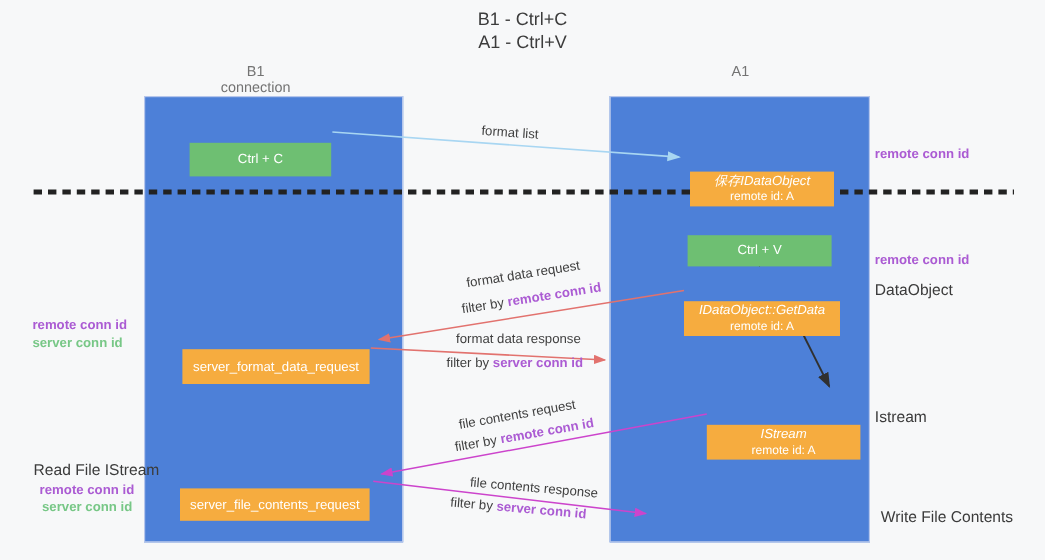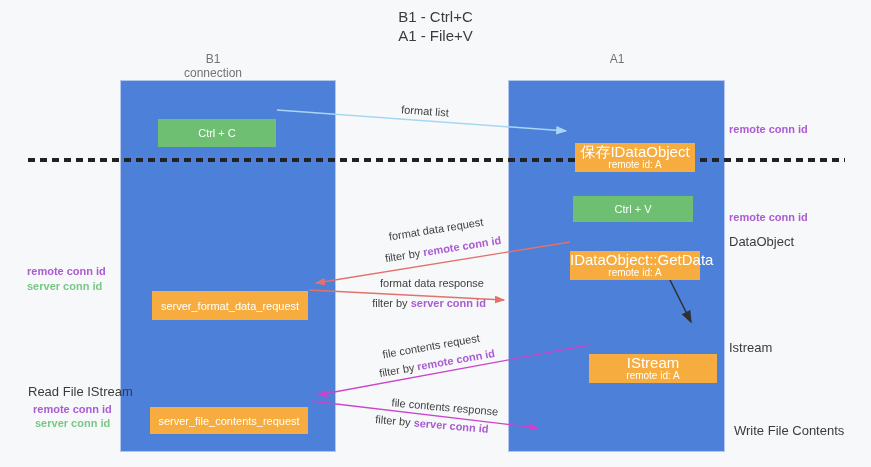--- a/index.html
+++ b/index.html
@@ -6,37 +6,37 @@
   body{font-family:"Liberation Sans", sans-serif; background:#eee;}
   #canvas{position:relative;width:871px;height:467px;background:#f7f8f9;overflow:hidden;}
   .lane{position:absolute;top:80px;height:372px;background:#4d80d8;border:1px solid #b6c6ec;box-sizing:border-box;}
   #lane-left{left:120px;width:216px;}
   #lane-right{left:508px;width:217px;}
   .title{position:absolute;left:0;width:871px;text-align:center;color:#3c3c3c;font-size:15px;}
   .lane-header{position:absolute;text-align:center;color:#737373;font-size:12px;line-height:14px;width:120px;}
   .box{position:absolute;text-align:center;color:#fff;box-sizing:border-box;display:flex;flex-direction:column;justify-content:center;z-index:3;margin-top:24px;}
   .box.orange{background:#f6ac3f;}
   .box.green{background:#6ebf72;}
-  .box .l1{font-size:15px;line-height:13px;}
+  .box .l1{font-size:11px;line-height:13px;font-style:italic;}
   .box .l2{font-size:10px;line-height:13px;}
   .box.single{font-size:11px;}
   .lbl{position:absolute;white-space:nowrap;font-size:11px;color:#3f3f3f;z-index:4;}
   .lbl.center{transform:translate(-50%,-50%);}
   .purple{color:#ab5bd3;font-weight:bold;}
   .greentx{color:#77c786;font-weight:bold;}
   .black-lbl{color:#3b3b3b;font-size:13px;}
   svg.overlay{position:absolute;left:0;top:0;z-index:2;pointer-events:none;}
 </style>
 </head>
 <body>
 
 <div id="canvas">
 
   <div class="title" style="top:8px;">B1 - Ctrl+C</div>
-  <div class="title" style="top:27px;">A1 - File+V</div>
+  <div class="title" style="top:27px;">A1 - Ctrl+V</div>
 
   <div class="lane-header" style="left:153px;top:52px;">
     <div>B1</div>
     <div>connection</div>
   </div>
   <div class="lane-header" style="left:557px;top:52px;">
     <div>A1</div>
   </div>
 
   <div class="lane" id="lane-left"></div>

